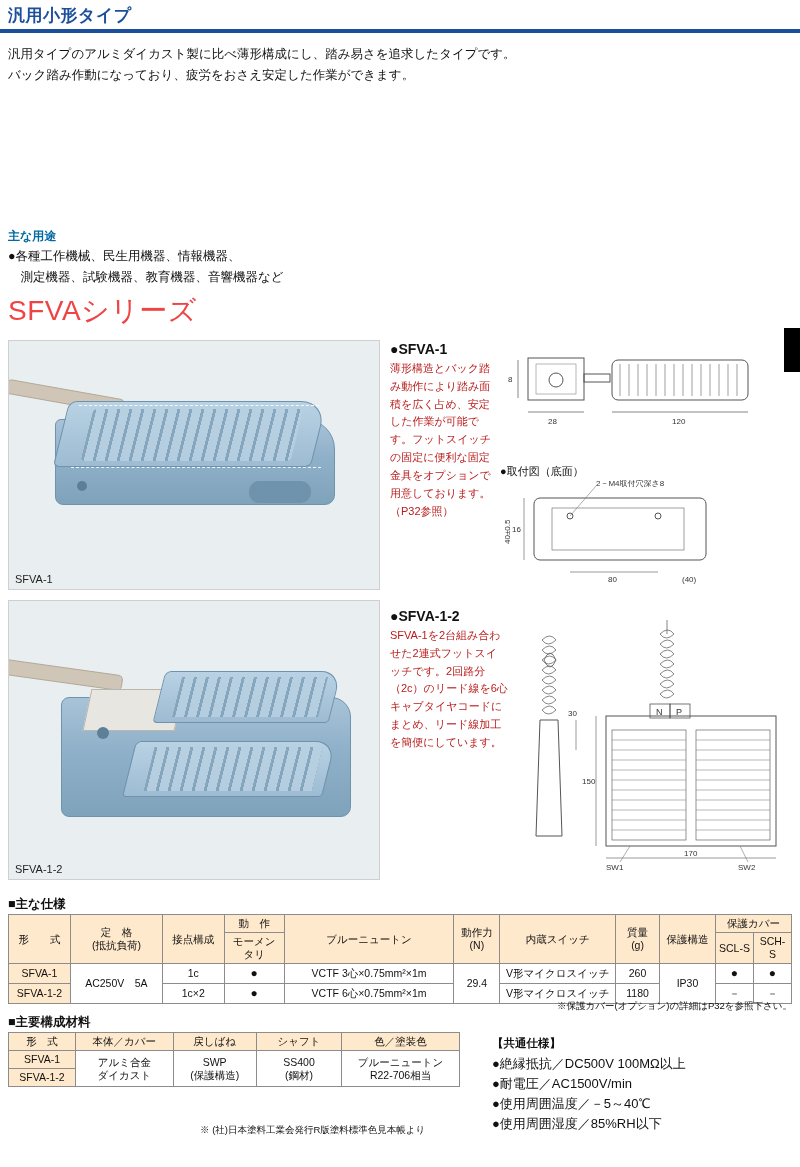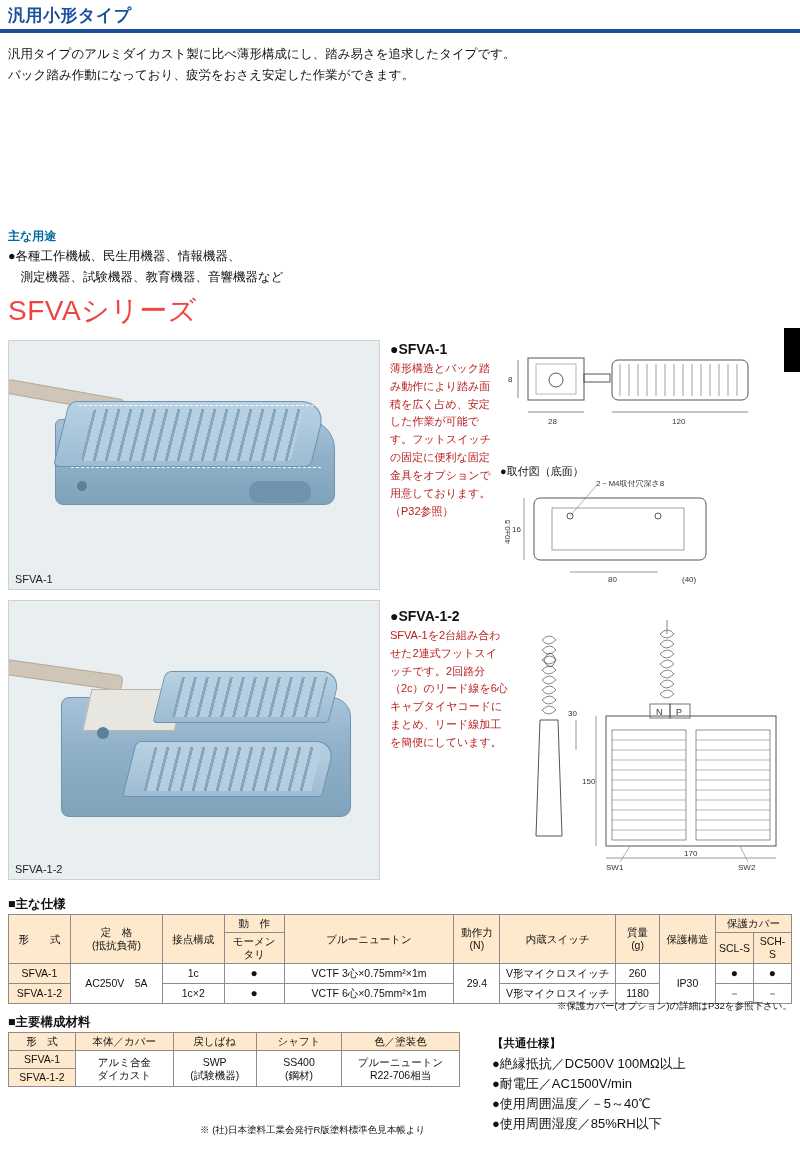--- a/index.html
+++ b/index.html
@@ -360,21 +360,21 @@
       <th style="width:116px;">色／塗装色</th>
     </tr>
     <tr>
       <td class="name">SFVA-1</td>
       <td rowspan="2">
         <div>アルミ合金</div>
         <div>ダイカスト</div>
       </td>
       <td rowspan="2">
         <div>SWP</div>
-        <div>(試験機器)</div>
+        <div>(保護構造)</div>
       </td>
       <td rowspan="2">
         <div>SS400</div>
         <div>(鋼材)</div>
       </td>
       <td rowspan="2">
         <div>ブルーニュートン</div>
         <div>R22-706相当</div>
       </td>
     </tr>

